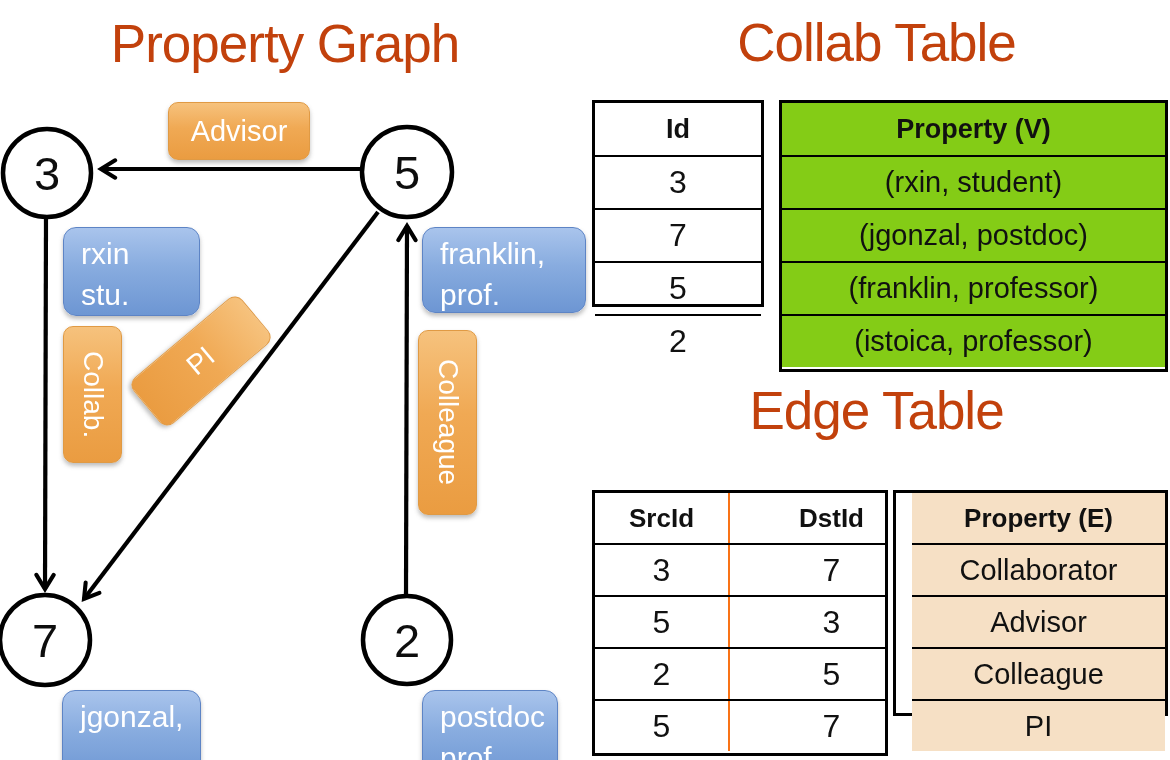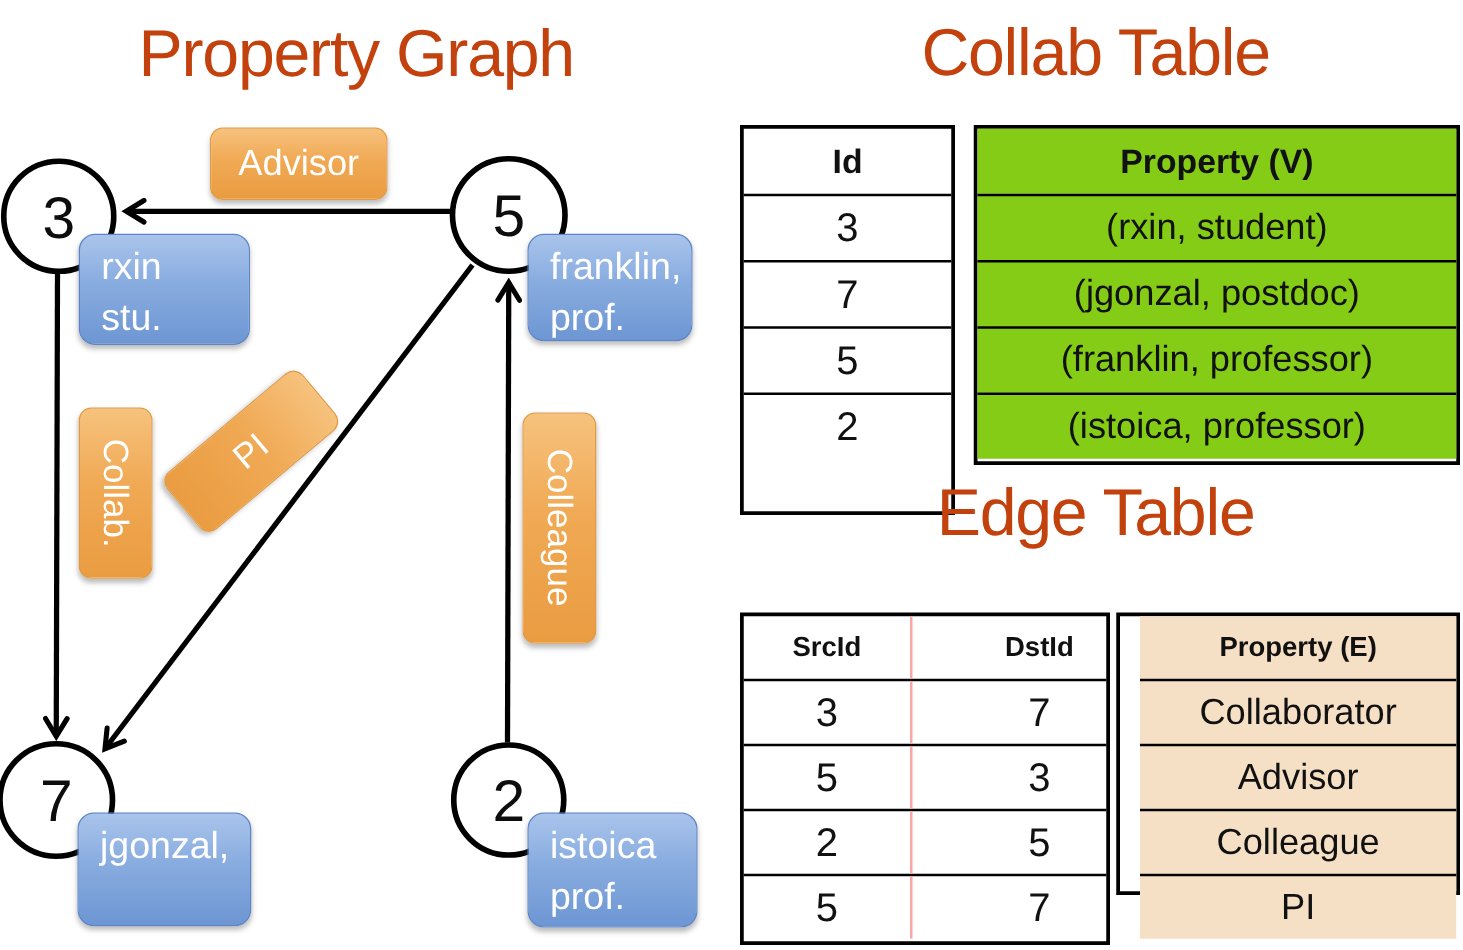--- a/index.html
+++ b/index.html
@@ -31,42 +31,42 @@
   }
   .vtext { writing-mode:vertical-rl; }
   .vtext-flip { writing-mode:vertical-rl; transform:rotate(180deg); }
 
   
   .bbox {
     position:absolute; box-sizing:border-box; padding:5px 0 0 17px;
     background:linear-gradient(180deg,#a9c4ec 0%,#88acdf 45%,#6d96d3 100%);
     border:1px solid #5d84c5; border-radius:13px;
     box-shadow:0 3px 4px rgba(110,110,110,.45);
-    color:#fff; font-size:30px; line-height:41px;
+    color:#fff; font-size:30px; line-height:41px;margin-top:40px;
   }
 
   
   .tbox {
     position:absolute; box-sizing:border-box; border:3px solid #000; background:#fff;
   }
   .trow {
     box-sizing:border-box; text-align:center; overflow:hidden; white-space:nowrap;
   }
   .trow.hdr { font-weight:700; }
   .vt .trow.hdr { height:52px; line-height:52px; font-size:27px; }
   .vt .trow.data { height:53px; line-height:51px; border-top:2px solid #000; font-size:29px; }
   .vt .trow.num { font-size:32px; }
-  .et .trow.hdr { height:50px; line-height:50px; font-size:22px; }
+  .et .trow.hdr { height:50px; line-height:50px; font-size:26px; }
   .et .trow.data { height:52px; line-height:50px; border-top:2px solid #000; font-size:29px; }
   .et .trow.num { font-size:32px; }
   .vprop-bg { background:#84cc16; }
   .eprop-bg { background:#f6e0c5; }
   .erow { display:flex; }
   .erow .c1 { width:133px; box-sizing:border-box; }
-  .erow .c2 { flex:1; box-sizing:border-box; border-left:2px solid #fca5a5;padding-left:48px; }
+  .erow .c2 { flex:1; box-sizing:border-box; border-left:2px solid #f97316;padding-left:48px; }
   .erow .c1, .erow .c2 { text-align:center; }
 </style>
 </head>
 <body>
 
 <div id="stage">
 
   <div class="big-title" style="left:0; top:13px; width:570px;">Property Graph</div>
 
   <svg class="abs" style="left:0; top:0;" width="585" height="760" viewBox="0 0 585 760">
@@ -105,37 +105,37 @@
   </div>
 
   <div class="obox" style="left:418px; top:330px; width:57px; height:183px; font-size:28px;">
     <div class="vtext">Colleague</div>
   </div>
 
   <div class="bbox" style="left:63px; top:187px; width:137px; height:89px;">
     <div>rxin</div>
     <div>stu.</div>
   </div>
-  <div class="bbox" style="left:422px; top:187px; width:132px; height:86px;">
+  <div class="bbox" style="left:422px; top:187px; width:164px; height:86px;">
     <div>franklin,</div>
     <div>prof.</div>
   </div>
   <div class="bbox" style="left:62px; top:650px; width:139px; height:91px;">
     <div>jgonzal,</div>
   </div>
   <div class="bbox" style="left:422px; top:650px; width:136px; height:92px;">
-    <div>istoica</div>
+    <div>postdoc</div>
     <div>prof.</div>
   </div>
 
   <div class="big-title" style="left:585px; top:12px; width:583px;">Collab Table</div>
 
   <div class="vt">
 
-    <div class="tbox" style="left:592px; top:100px; width:172px; height:312px;">
+    <div class="tbox" style="left:592px; top:100px; width:172px; height:207px;">
       <div class="trow hdr">Id</div>
       <div class="trow data num">3</div>
       <div class="trow data num">7</div>
       <div class="trow data num">5</div>
       <div class="trow data num">2</div>
     </div>
 
     <div class="tbox" style="left:779px; top:100px; width:389px; height:272px;">
       <div class="trow hdr vprop-bg">Property (V)</div>
       <div class="trow data vprop-bg">(rxin, student)</div>

